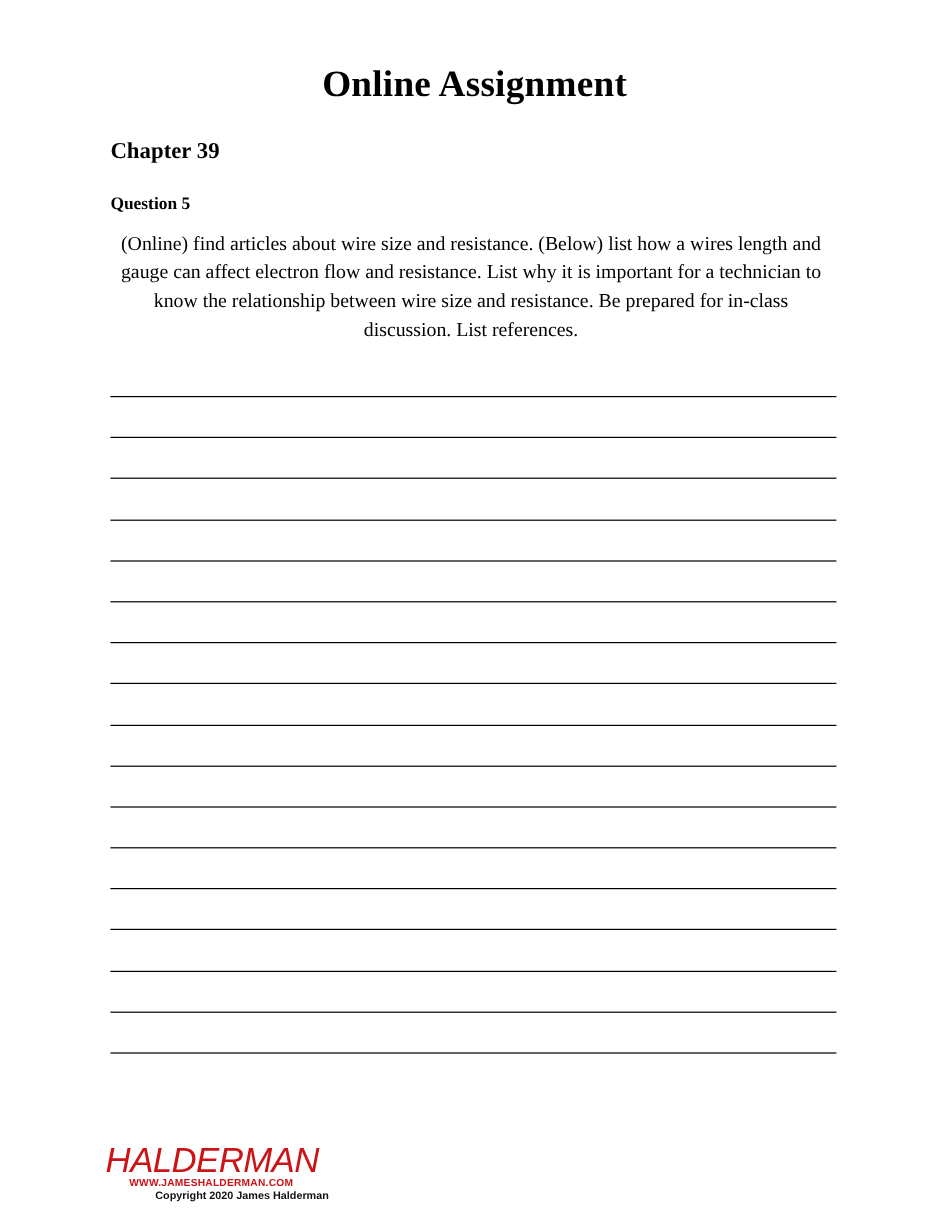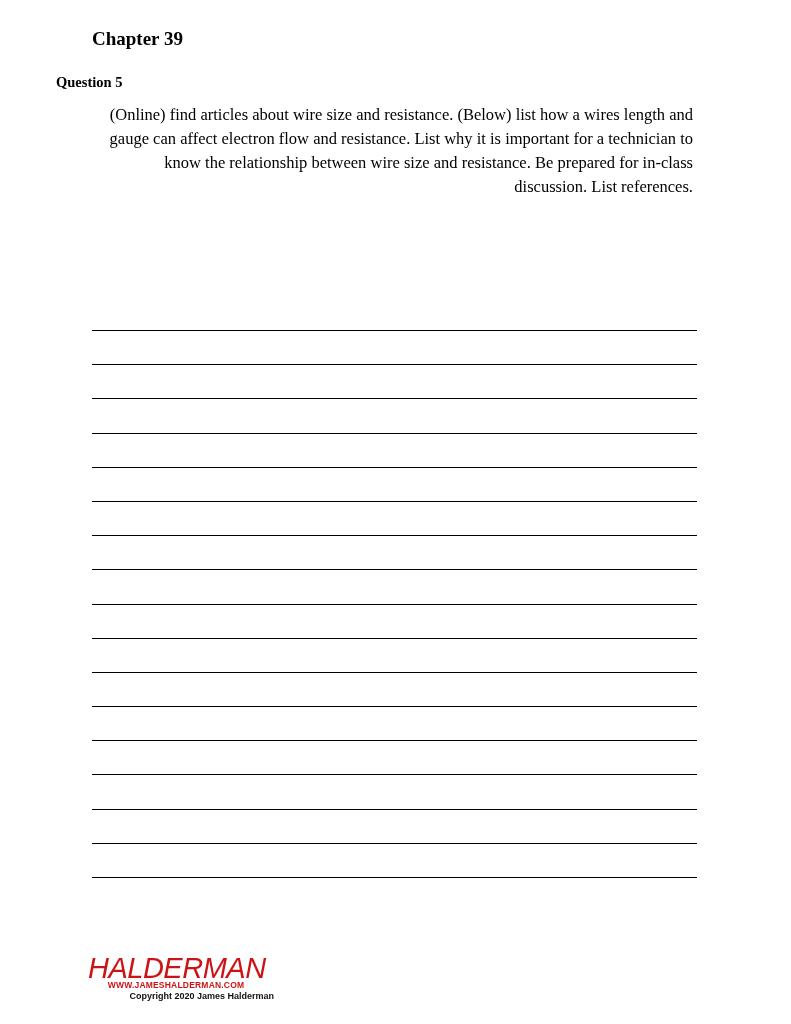--- a/index.html
+++ b/index.html
@@ -44,32 +44,32 @@
   .chapter-sub {
     font-family: "Liberation Serif", serif;
     font-weight: bold;
     font-size: 19px;
     line-height: 25px;
   }
   .question-label {
     font-family: "Liberation Serif", serif;
     font-weight: bold;
     font-size: 14.5px;
-    padding-left: 56px;
+    padding-left: 92px;
     padding-top: 22px;
     line-height: 18px;
   }
   .prompt {
     font-family: "Liberation Serif", serif;
     font-size: 16.5px;
     line-height: 24px;
     padding-left: 92px;
     padding-right: 98px;
     padding-top: 12px;
-    text-align: right;
+    text-align: center;
   }
   .lines {
     position: absolute;
     left: 92px;
     right: 94px;
     top: 330px;
   }
   .rule {
     height: 0;
     border-bottom: 1.4px solid #000000;
@@ -109,20 +109,21 @@
     width: 186px;
     line-height: 11px;
     margin-top: 1px;
   }
 </style>
 </head>
 <body>
 
 <div class="page">
 
+  <h1 class="doc-title">Online Assignment</h1>
 
   <div class="heading-block">
     <div class="chapter-line">Chapter 39</div>
   </div>
 
   <div class="question-label">Question 5</div>
 
   <div class="prompt">(Online) find articles about wire size and resistance. (Below) list how a wires length and gauge can affect electron flow and resistance. List why it is important for a technician to know the relationship between wire size and resistance. Be prepared for in-class discussion. List references.</div>
 
   <div class="lines">

